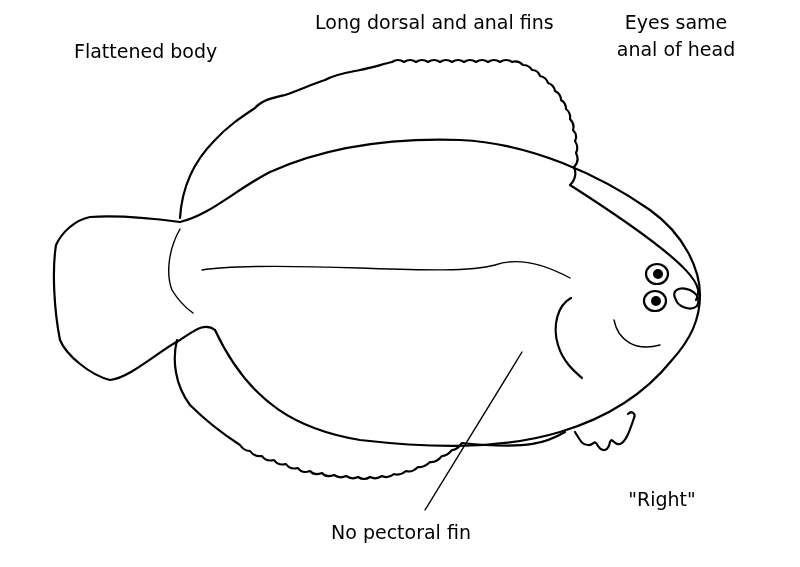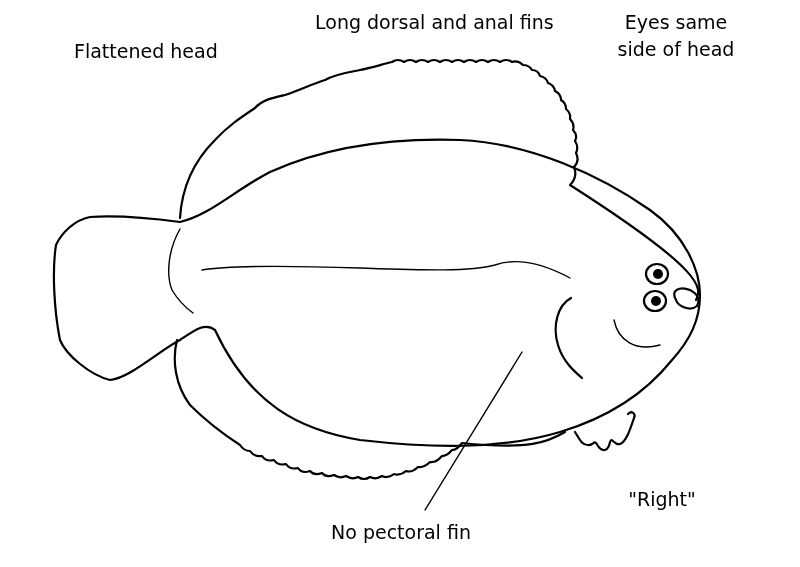--- a/index.html
+++ b/index.html
@@ -16,25 +16,25 @@
     svg.fish { position: absolute; left: 0; top: 0; }
     svg.fish path, svg.fish line, svg.fish circle, svg.fish ellipse {
       fill: none; stroke: #000; stroke-width: 2.2; stroke-linecap: round; stroke-linejoin: round;
     }
     svg.fish .thin { stroke-width: 1.4; }
     svg.fish .pupil { fill: #000; stroke: none; }
   </style>
 </head>
 <body>
 
-<div class="label" style="left:74px; top:38px;">Flattened head</div>
+<div class="label" style="left:74px; top:38px;">Flattened body</div>
 <div class="label" style="left:292px; top:9px;margin-left:23px;">Long dorsal and anal fins</div>
 <div class="label center" style="left:606px; top:9px; width:140px;">
   <div>Eyes same</div>
-  <div>side of head</div>
+  <div>anal of head</div>
 </div>
 <div class="label" style="left:331px; top:519px;">No pectoral fin</div>
 <div class="label center" style="left:612px; top:486px; width:100px;">
   <div>"Right"</div>
 </div>
 
 <svg class="fish" width="800" height="567" viewBox="0 0 800 567">
 
   <path d="M180,218 C182,185 195,160 215,140 C228,126 240,118 255,108 C262,100 272,98 285,95 C300,90 312,84 325,80 C335,74 350,72 360,70 C370,68 380,65 392,62
            q6,-4 12,0 q6,-4 12,0 q6,-4 12,0 q6,-4 12,0 q6,-4 12,0 q6,-4 12,0 q6,-4 12,0 q6,-4 12,0 q6,-4 12,0 q6,-4 12,0

